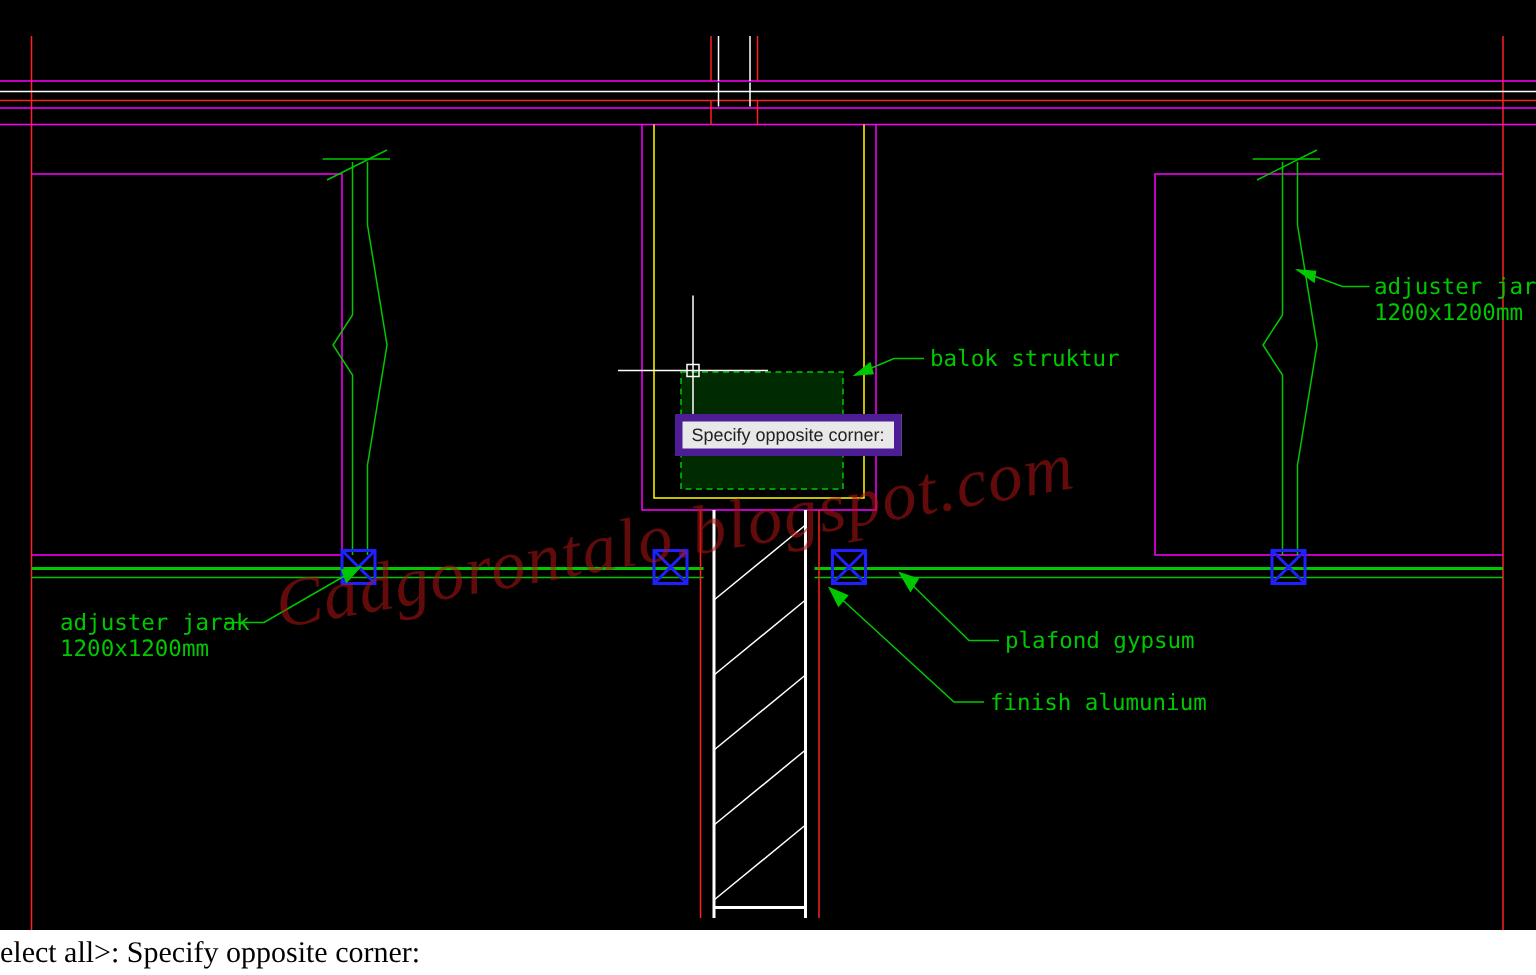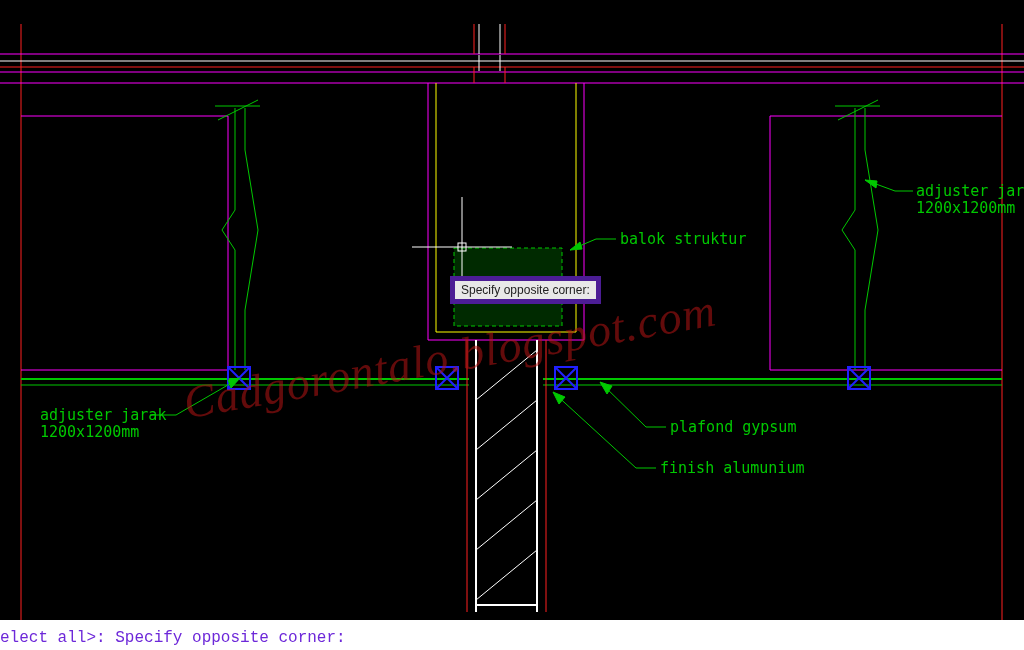--- a/index.html
+++ b/index.html
@@ -4,21 +4,21 @@
 <style>
   html,body{margin:0;padding:0;width:1024px;height:650px;overflow:hidden;background:#000;font-family:"Consolas","Courier New",monospace;position:relative}
   #canvas{position:absolute;left:0;top:0;width:1024px;height:620px;background:#000}
   #canvas svg{position:absolute;left:0;top:0}
   
   .top-bar{position:absolute;left:0;top:0;width:1024px;height:24px;background:#303030}
   
   .tooltip{position:absolute;background:#e8e8e8;color:#222;font-size:12px;padding:2px 6px;border:5px solid #4c1d95;white-space:nowrap;font-family:"Segoe UI",Tahoma,sans-serif}
   
   .cmd-wrap{position:absolute;left:0;bottom:0;width:1024px;height:30px;background:#fff}
-  .cmd{position:absolute;left:0;bottom:3px;color:#6d28d9;font-size:16px;font-family:Liberation Mono, monospace;white-space:nowrap}
+  .cmd{position:absolute;left:0;bottom:3px;color:#000000;font-size:20px;font-family:Liberation Serif, serif;white-space:nowrap}
   
   .ann{font-family:"ISOCPEUR","Consolas",monospace;fill:#00c800;font-size:15px}
   
   .wm{position:absolute;left:180px;top:330px;font-family:Georgia,"Times New Roman",serif;font-style:italic;font-size:46px;color:rgba(180,20,20,0.55);transform:rotate(-10deg);pointer-events:none;letter-spacing:1px}
 </style>
 </head>
 <body>
 
 <div class="top-bar"></div>
 

